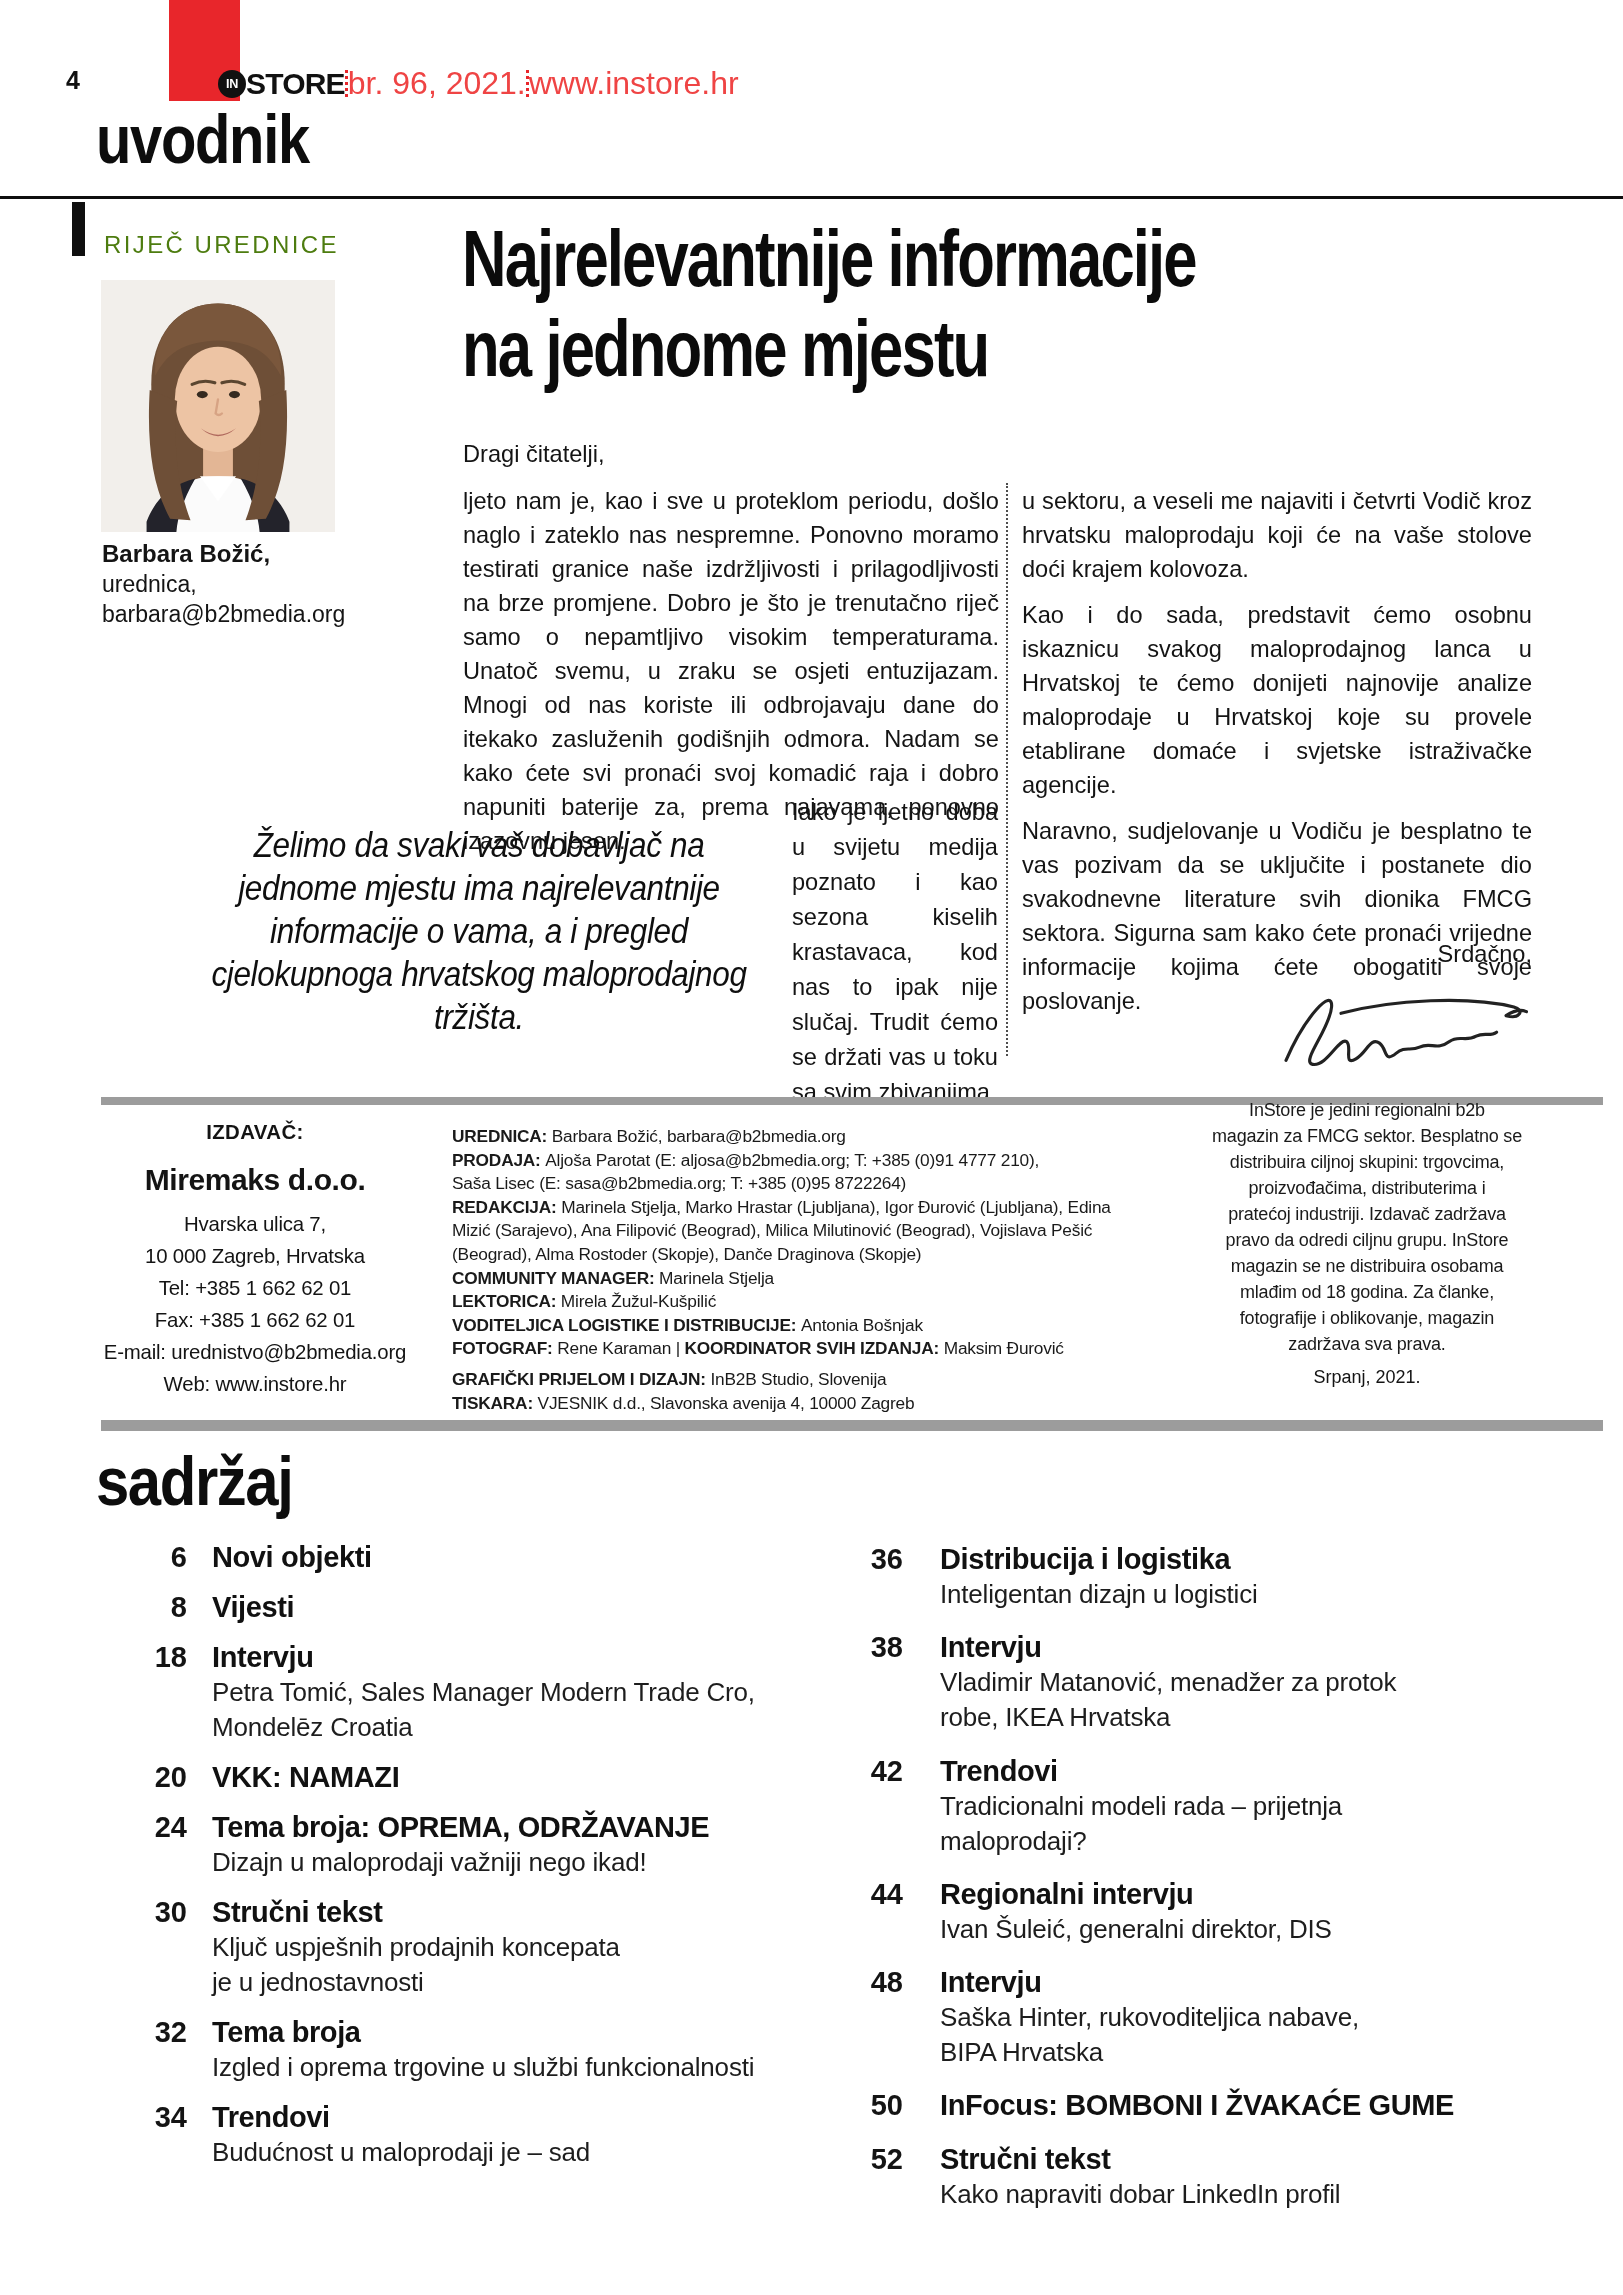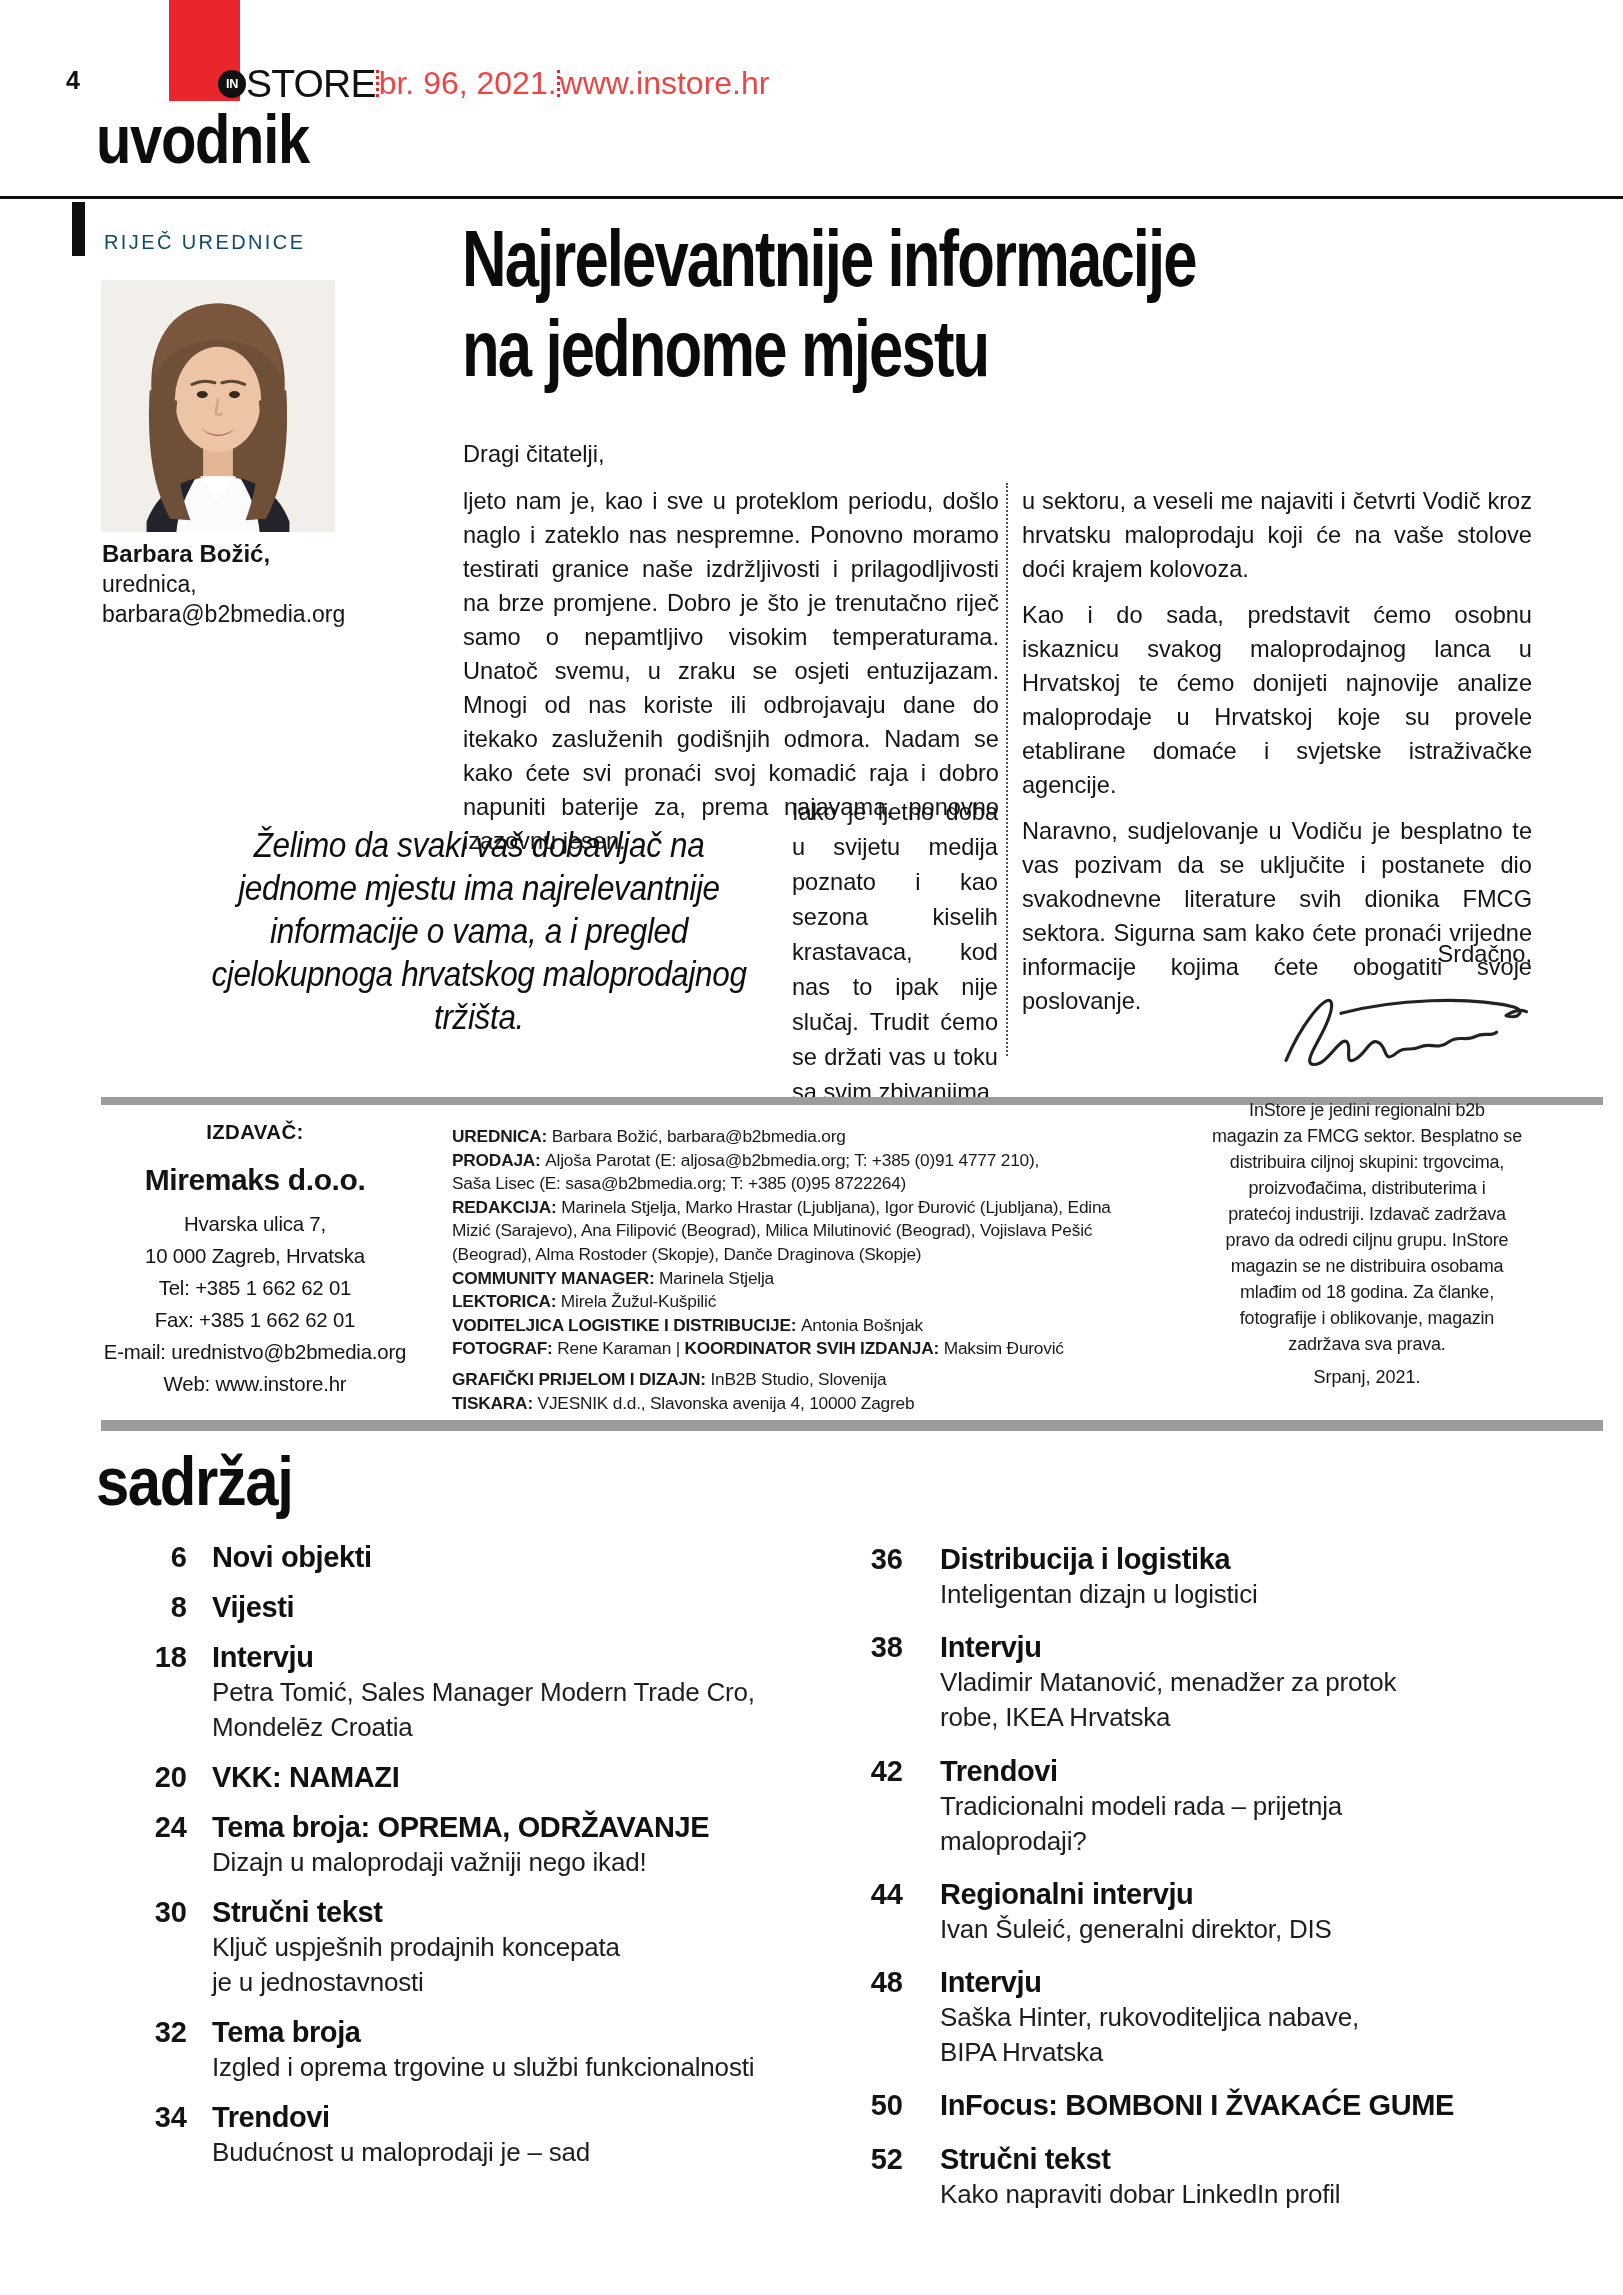--- a/index.html
+++ b/index.html
@@ -13,34 +13,34 @@
 
   
   .pagenum { left:66px; top:66px; font-size:25px; font-weight:700; color:#111; }
   .red-block { left:169px; top:0; width:71px; height:101px; background:#e8262b; }
   .logo-row { left:218px; top:68px; display:flex; align-items:center; height:31px; }
   .in-circle {
     width:28px; height:28px; border-radius:50%; background:#111;
     display:flex; align-items:center; justify-content:center;
     color:#fff; font-size:12.6px; font-weight:800; letter-spacing:-0.4px;
   }
-  .store-word { font-size:39px; font-weight:400; letter-spacing:-0.8px; color:#111; }
+  .store-word { font-size:30px; font-weight:700; letter-spacing:-0.8px; color:#111; }
   .red-dotsep { height:27px; border-left:3.1px dotted #e8262b; }
   .hdr-meta { font-size:32px; color:#ef4444; }
 
   .uvodnik {
     left:96px; top:105px; font-size:69px; font-weight:800; letter-spacing:-1.6px;
     transform:scaleX(.84); transform-origin:left top; line-height:1; color:#0d0d0d;
     white-space:nowrap;
   }
   .top-rule { left:0; top:196px; width:1623px; height:3.1px; background:#0f0f0f; }
 
   
   .kicker-bar { left:72px; top:202px; width:12.6px; height:54px; background:#0f0f0f; }
-  .kicker { left:104px; top:231px; font-size:20px; letter-spacing:2.4px; color:#0c4a6e; }
+  .kicker { left:104px; top:231px; font-size:24px; letter-spacing:2.4px; color:#4d7c0f; }
 
   .photo { left:101px; top:280px; width:234px; height:252px; }
   .author { left:102px; top:539px; font-size:23px; line-height:30px; color:#141414; }
   .author .name { font-size:24px; font-weight:700; }
 
   .headline {
     left:462px; top:214px; font-size:79px; line-height:90px; font-weight:800;
     letter-spacing:-2.4px; color:#0b0b0b; transform:scaleX(.78); transform-origin:left top;
     white-space:nowrap;
   }

